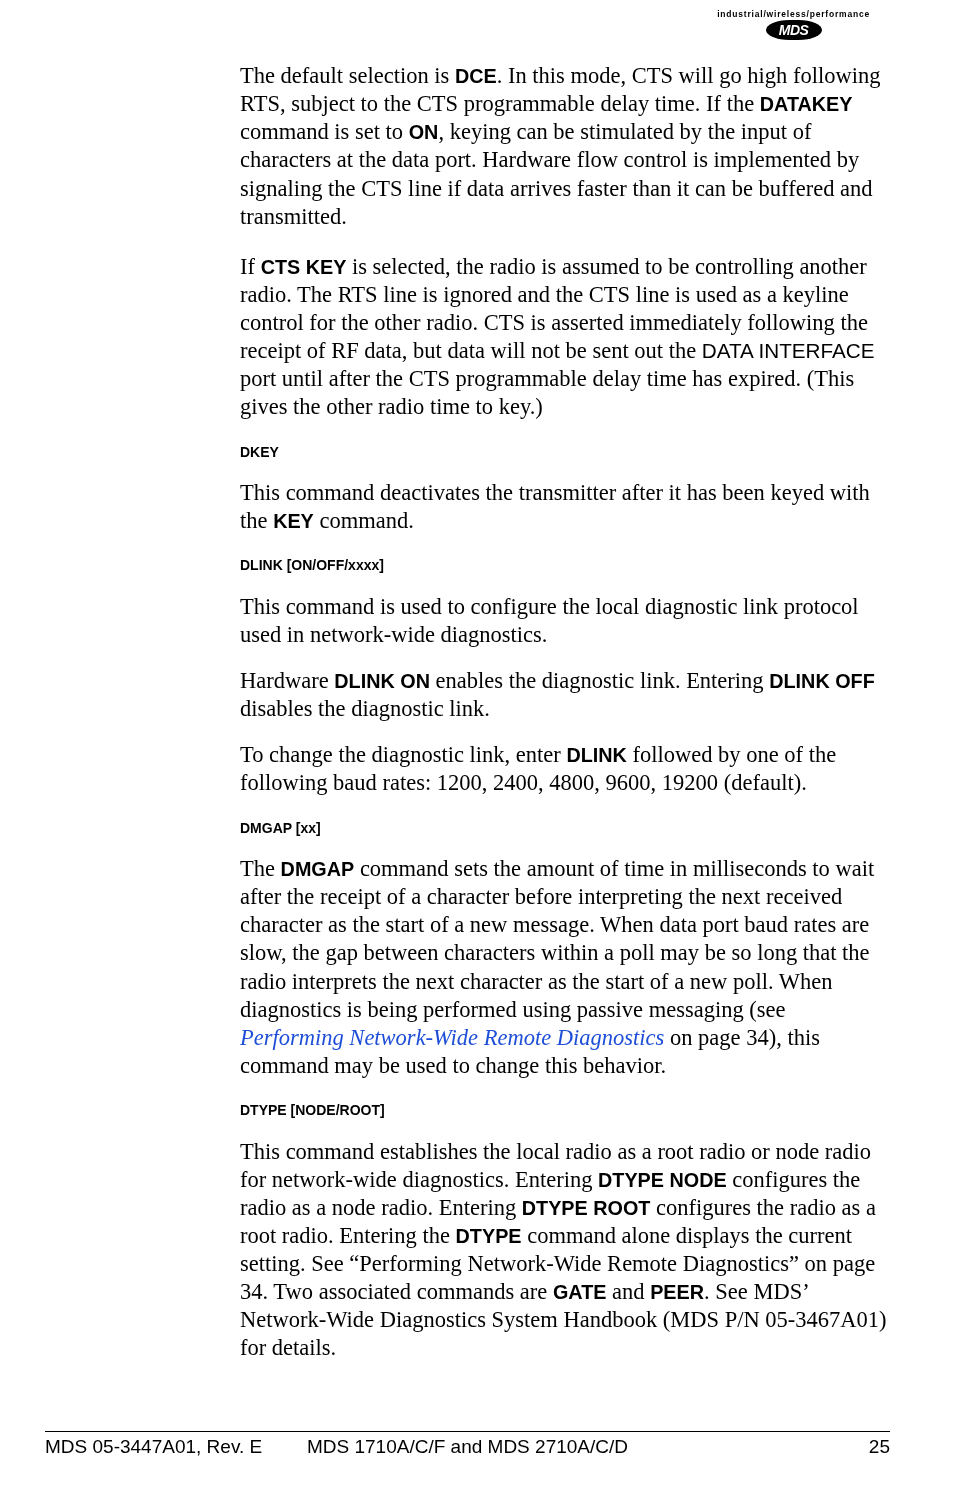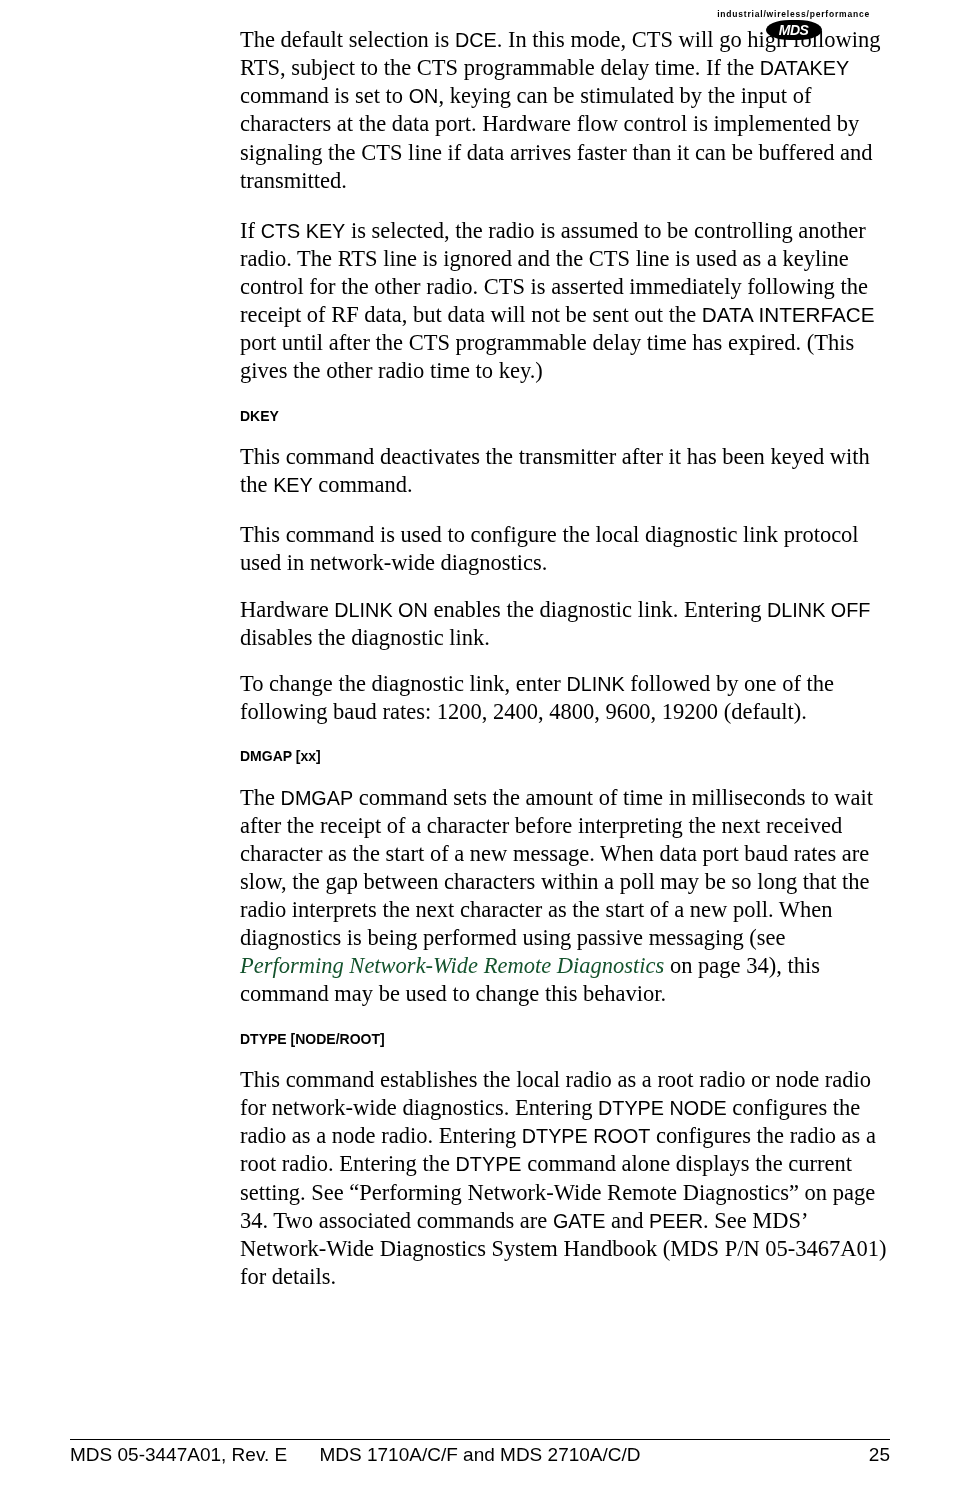--- a/index.html
+++ b/index.html
@@ -8,21 +8,21 @@
     padding: 0;
     background: #ffffff;
     font-family: "Times New Roman", Times, serif;
     color: #000000;
   }
   .page {
     width: 980px;
     height: 1492px;
     position: relative;
     box-sizing: border-box;
-    padding: 26px 90px 50px 240px;
+    padding: 62px 90px 50px 240px;
   }
   .logo {
     position: absolute;
     top: 10px;
     right: 110px;
     text-align: center;
     font-family: Arial, Helvetica, sans-serif;
     line-height: 1;
   }
   .logo .tag {
@@ -51,52 +51,51 @@
   }
   .body p {
     margin: 0 0 22px 0;
     text-align: left;
   }
   .body p.tight {
     margin-bottom: 18px;
   }
   .cmd {
     font-family: Arial, Helvetica, sans-serif;
-    font-weight: normal;
+    font-weight: bold;
     font-size: 0.88em;
     text-align: right;
   }
   .iface {
     font-family: Arial, Helvetica, sans-serif;
     font-size: 0.92em;
   }
   h3 {
     font-family: Arial, Helvetica, sans-serif;
     font-weight: bold;
     font-size: 14px;
     margin: 10px 0 18px 0;
   }
   a.crossref {
-    color: #14532d;
+    color: #1d4ed8;
     font-style: italic;
     text-decoration: none;
   }
   .footer {
     position: absolute;
     left: 45px;
     right: 90px;
-    bottom: 26px;
+    bottom: 34px;
     border-top: 1.5px solid #000;
     padding-top: 4px;
     font-family: Arial, Helvetica, sans-serif;
     font-size: 19px;
     display: flex;
     justify-content: space-between;
     align-items: center;
-    margin-left: 25px;
   }
   .footer .center {
     position: absolute;
     left: 0; right: 0;
     text-align: center;
   }
   .footer .left, .footer .right {
     position: relative;
     z-index: 1;
     background: #fff;
@@ -115,20 +114,21 @@
   <div class="body">
 
     <p><span>The default selection is </span><span class="cmd">DCE</span><span>. In this mode, CTS will go high following RTS, subject to the CTS programmable delay time. If the </span><span class="cmd">DATAKEY</span><span> command is set to </span><span class="cmd">ON</span><span>, keying can be stimulated by the input of characters at the data port. Hardware flow control is implemented by signaling the CTS line if data arrives faster than it can be buffered and transmitted.</span></p>
 
     <p><span>If </span><span class="cmd">CTS KEY</span><span> is selected, the radio is assumed to be controlling another radio. The RTS line is ignored and the CTS line is used as a keyline control for the other radio. CTS is asserted immediately following the receipt of RF data, but data will not be sent out the </span><span class="iface">DATA INTERFACE</span><span> port until after the CTS programmable delay time has expired. (This gives the other radio time to key.)</span></p>
 
     <h3>DKEY</h3>
 
     <p><span>This command deactivates the transmitter after it has been keyed with the </span><span class="cmd">KEY</span><span> command.</span></p>
 
+    <h3>DLINK [ON/OFF/xxxx]</h3>
 
     <p class="tight">This command is used to configure the local diagnostic link protocol used in network-wide diagnostics.</p>
 
     <p class="tight"><span>Hardware </span><span class="cmd">DLINK ON</span><span> enables the diagnostic link. Entering </span><span class="cmd">DLINK OFF</span><span> disables the diagnostic link.</span></p>
 
     <p><span>To change the diagnostic link, enter </span><span class="cmd">DLINK</span><span> followed by one of the following baud rates: 1200, 2400, 4800, 9600, 19200 (default).</span></p>
 
     <h3>DMGAP [xx]</h3>
 
     <p><span>The </span><span class="cmd">DMGAP</span><span> command sets the amount of time in milliseconds to wait after the receipt of a character before interpreting the next received character as the start of a new message. When data port baud rates are slow, the gap between characters within a poll may be so long that the radio interprets the next character as the start of a new poll. When diagnostics is being performed using passive messaging (see </span><a class="crossref" href="#">Performing Network-Wide Remote Diagnostics</a><span> on page 34), this command may be used to change this behavior.</span></p>

